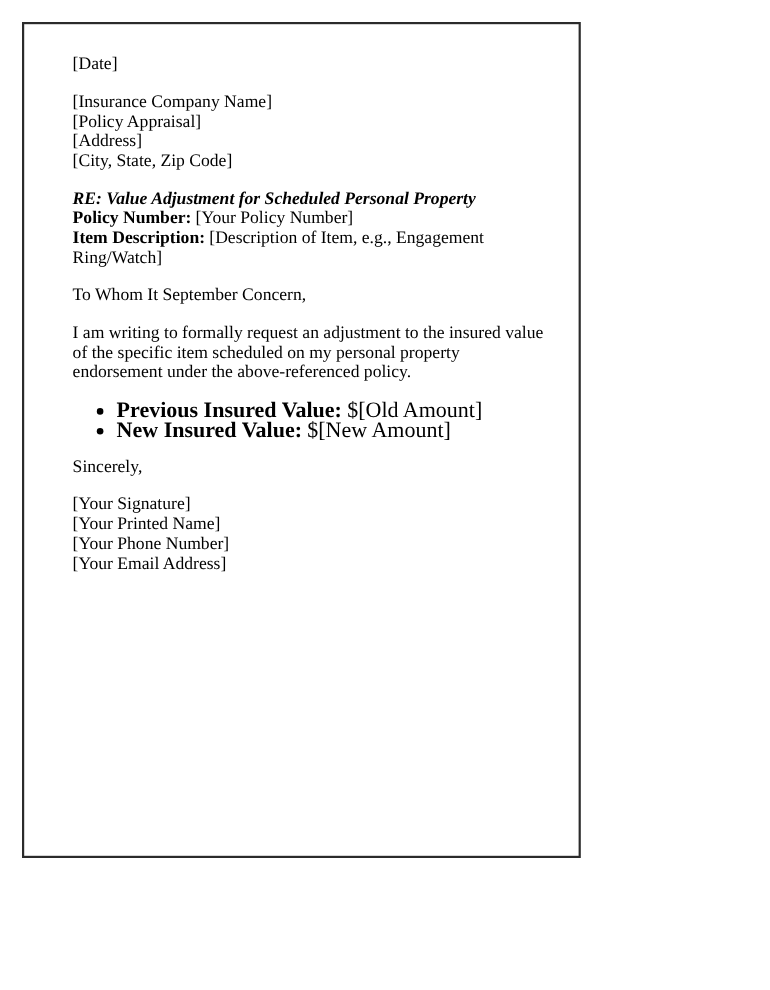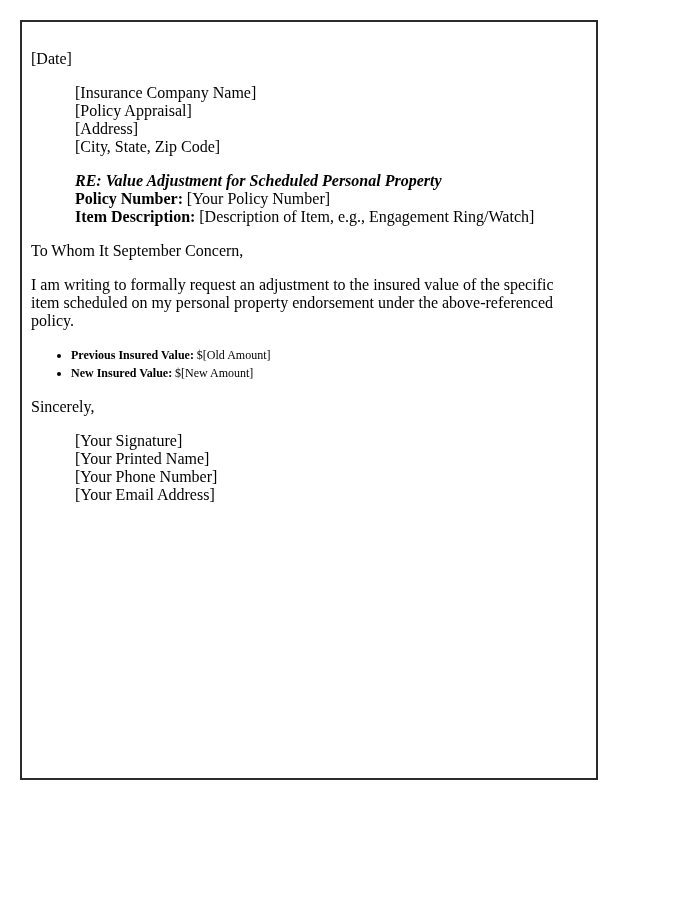--- a/index.html
+++ b/index.html
@@ -15,39 +15,39 @@
   .page {
     width: 700px;
     height: 900px;
     background: #ffffff;
     position: relative;
   }
   .letter-frame {
     position: absolute;
     left: 20px;
     top: 20px;
-    width: 578px;
+    width: 508px;
     height: 760px;
     border: 2px solid #2b2b2b;
-    padding: 12px 27px 20px 9px;
+    padding: 12px 27px 20px 44px;
     background: #ffffff;
     overflow: hidden;
   }
   .blk {
     margin: 16px 0;
     font-size: 16px;
     line-height: 18px;
   }
-  .line { display: block; margin-left: 44px; }
+  .line { display: block; }
   .bold { font-weight: bold; font-style: italic; }
   .val { margin-left: 0.24em; }
   ul.amounts {
     margin: 16px 0;
     padding-left: 40px;
-    font-size: 12px;
+    font-size: 20px;
     line-height: 18px;
   }
   ul.amounts li { margin: 0; }
 </style>
 </head>
 <body>
 
 <div class="page">
   <div class="letter-frame">
 

